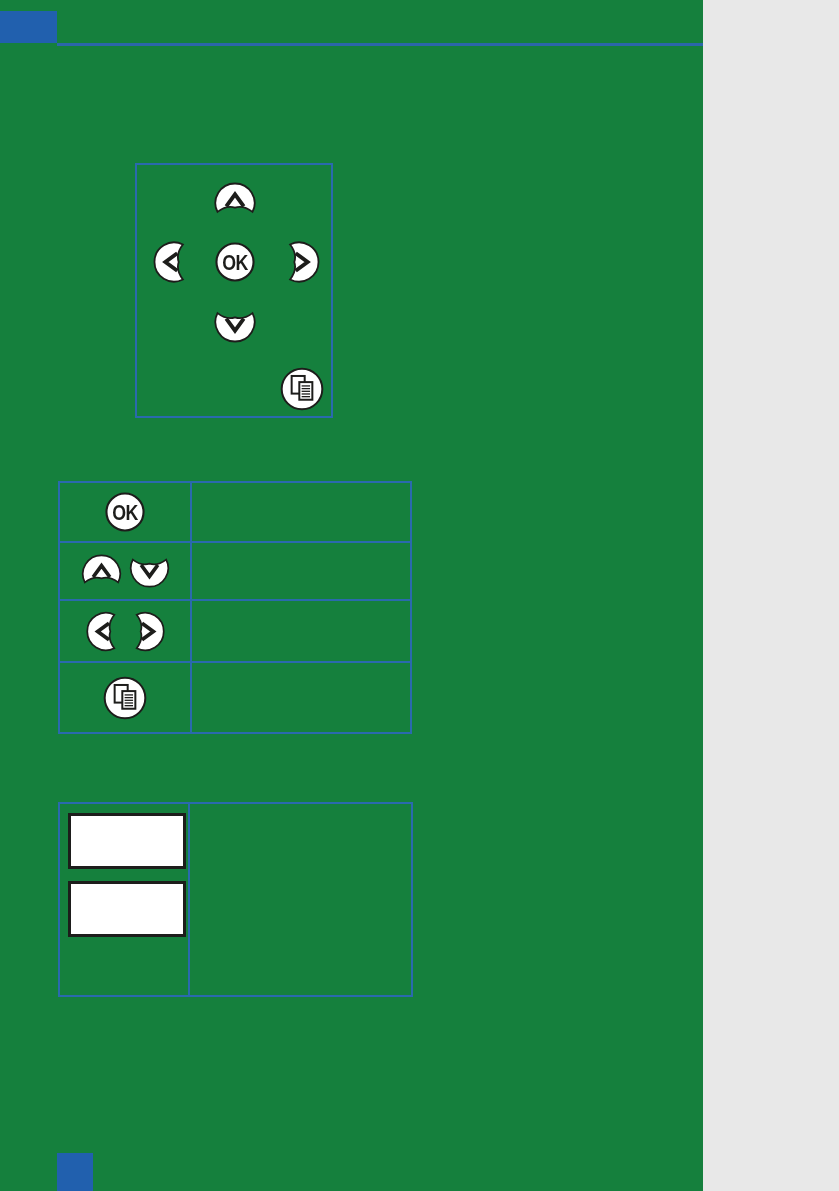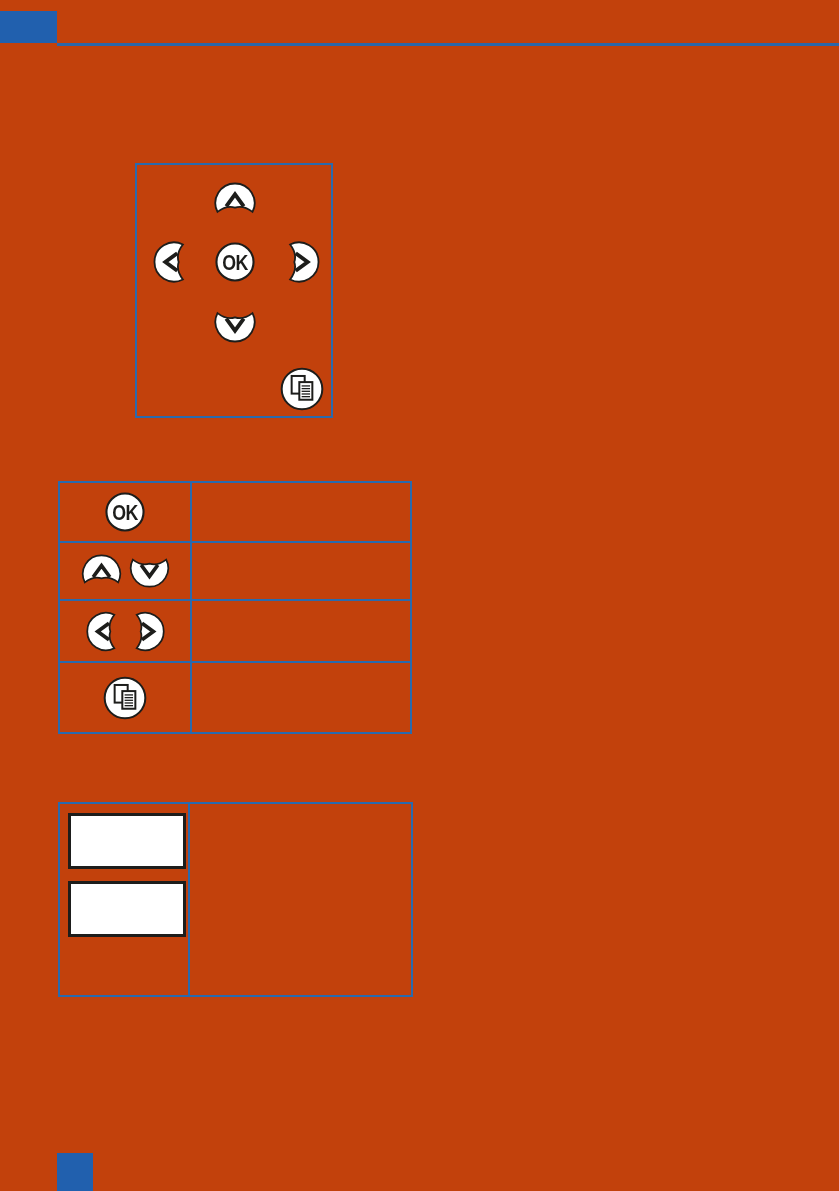--- a/index.html
+++ b/index.html
@@ -1,19 +1,19 @@
 <!DOCTYPE html>
 <html><head>
 <meta charset="utf-8">
 <style>
   html,body{margin:0;padding:0;background:#e8e8e8;}
   .page{
     position:relative;
-    width:839px;height:1191px;
-    background:#c2410c;
+    width:703px;height:1191px;
+    background:#15803d;
     overflow:hidden;
     font-family:"Liberation Sans", sans-serif;
   }
   
   .hdr-block{
     position:absolute;left:0;top:11px;width:57px;height:32px;
     background:#2160ae;
   }
   .hdr-rule{
     position:absolute;left:57px;top:43px;width:782px;height:3px;

